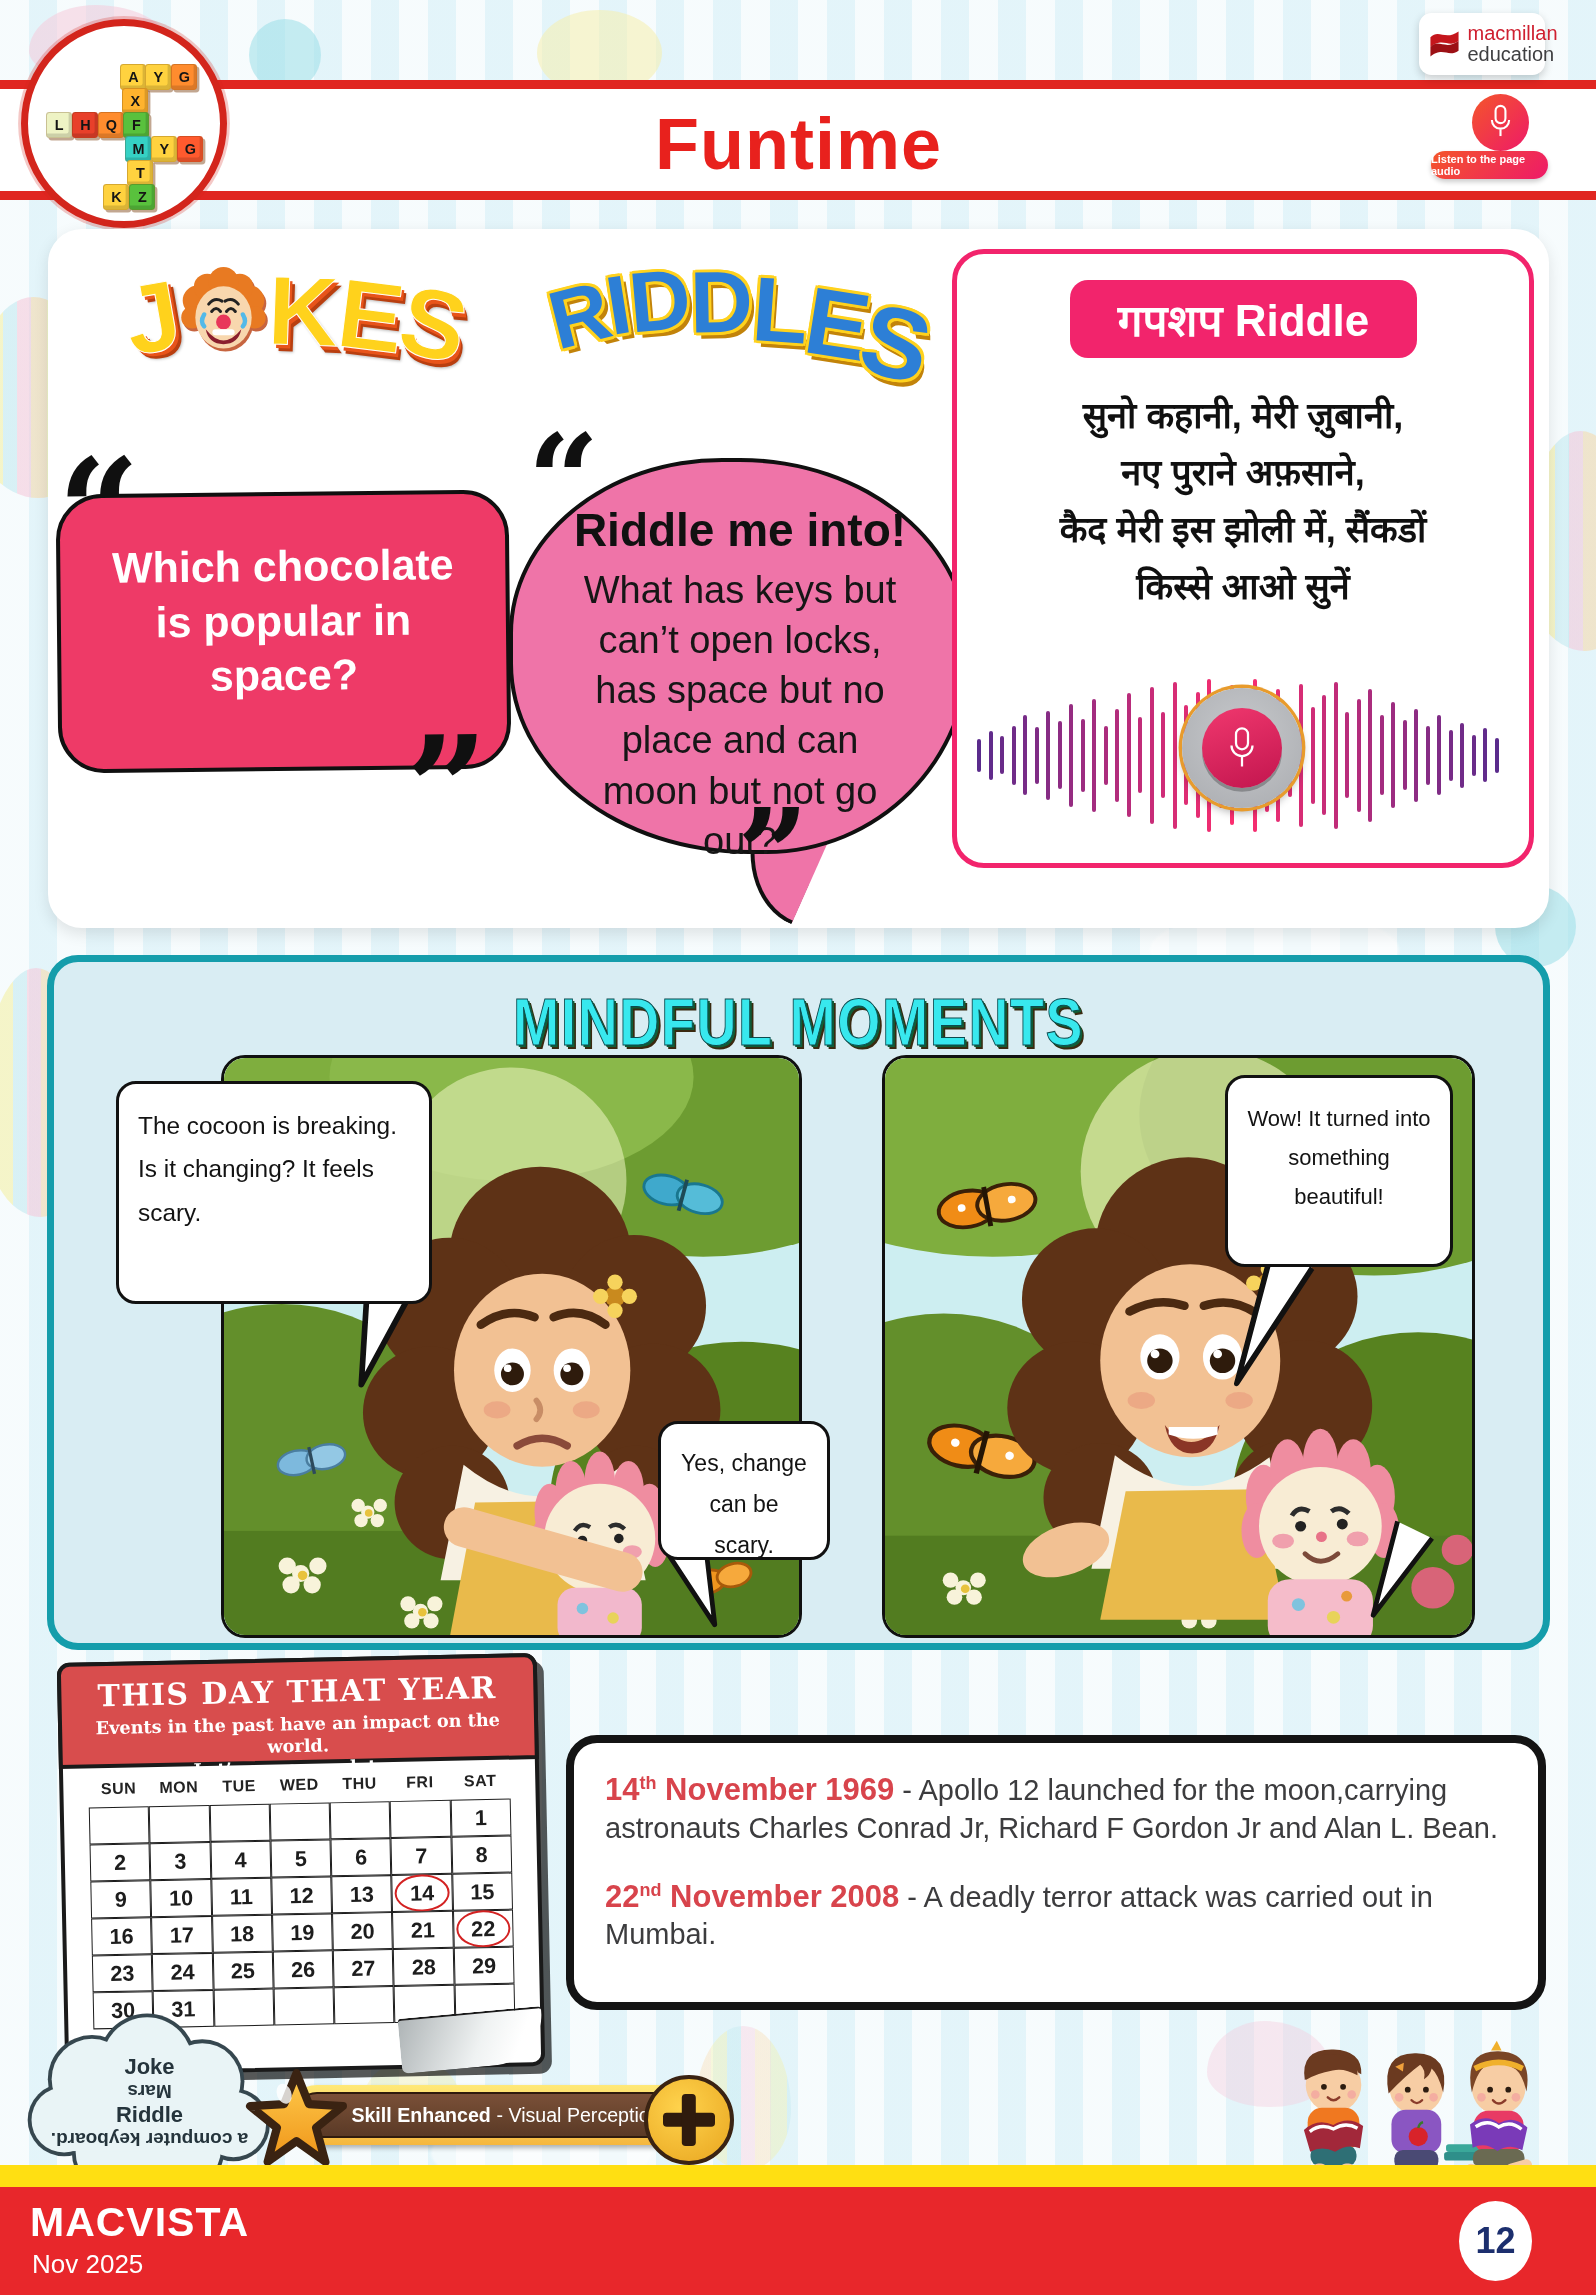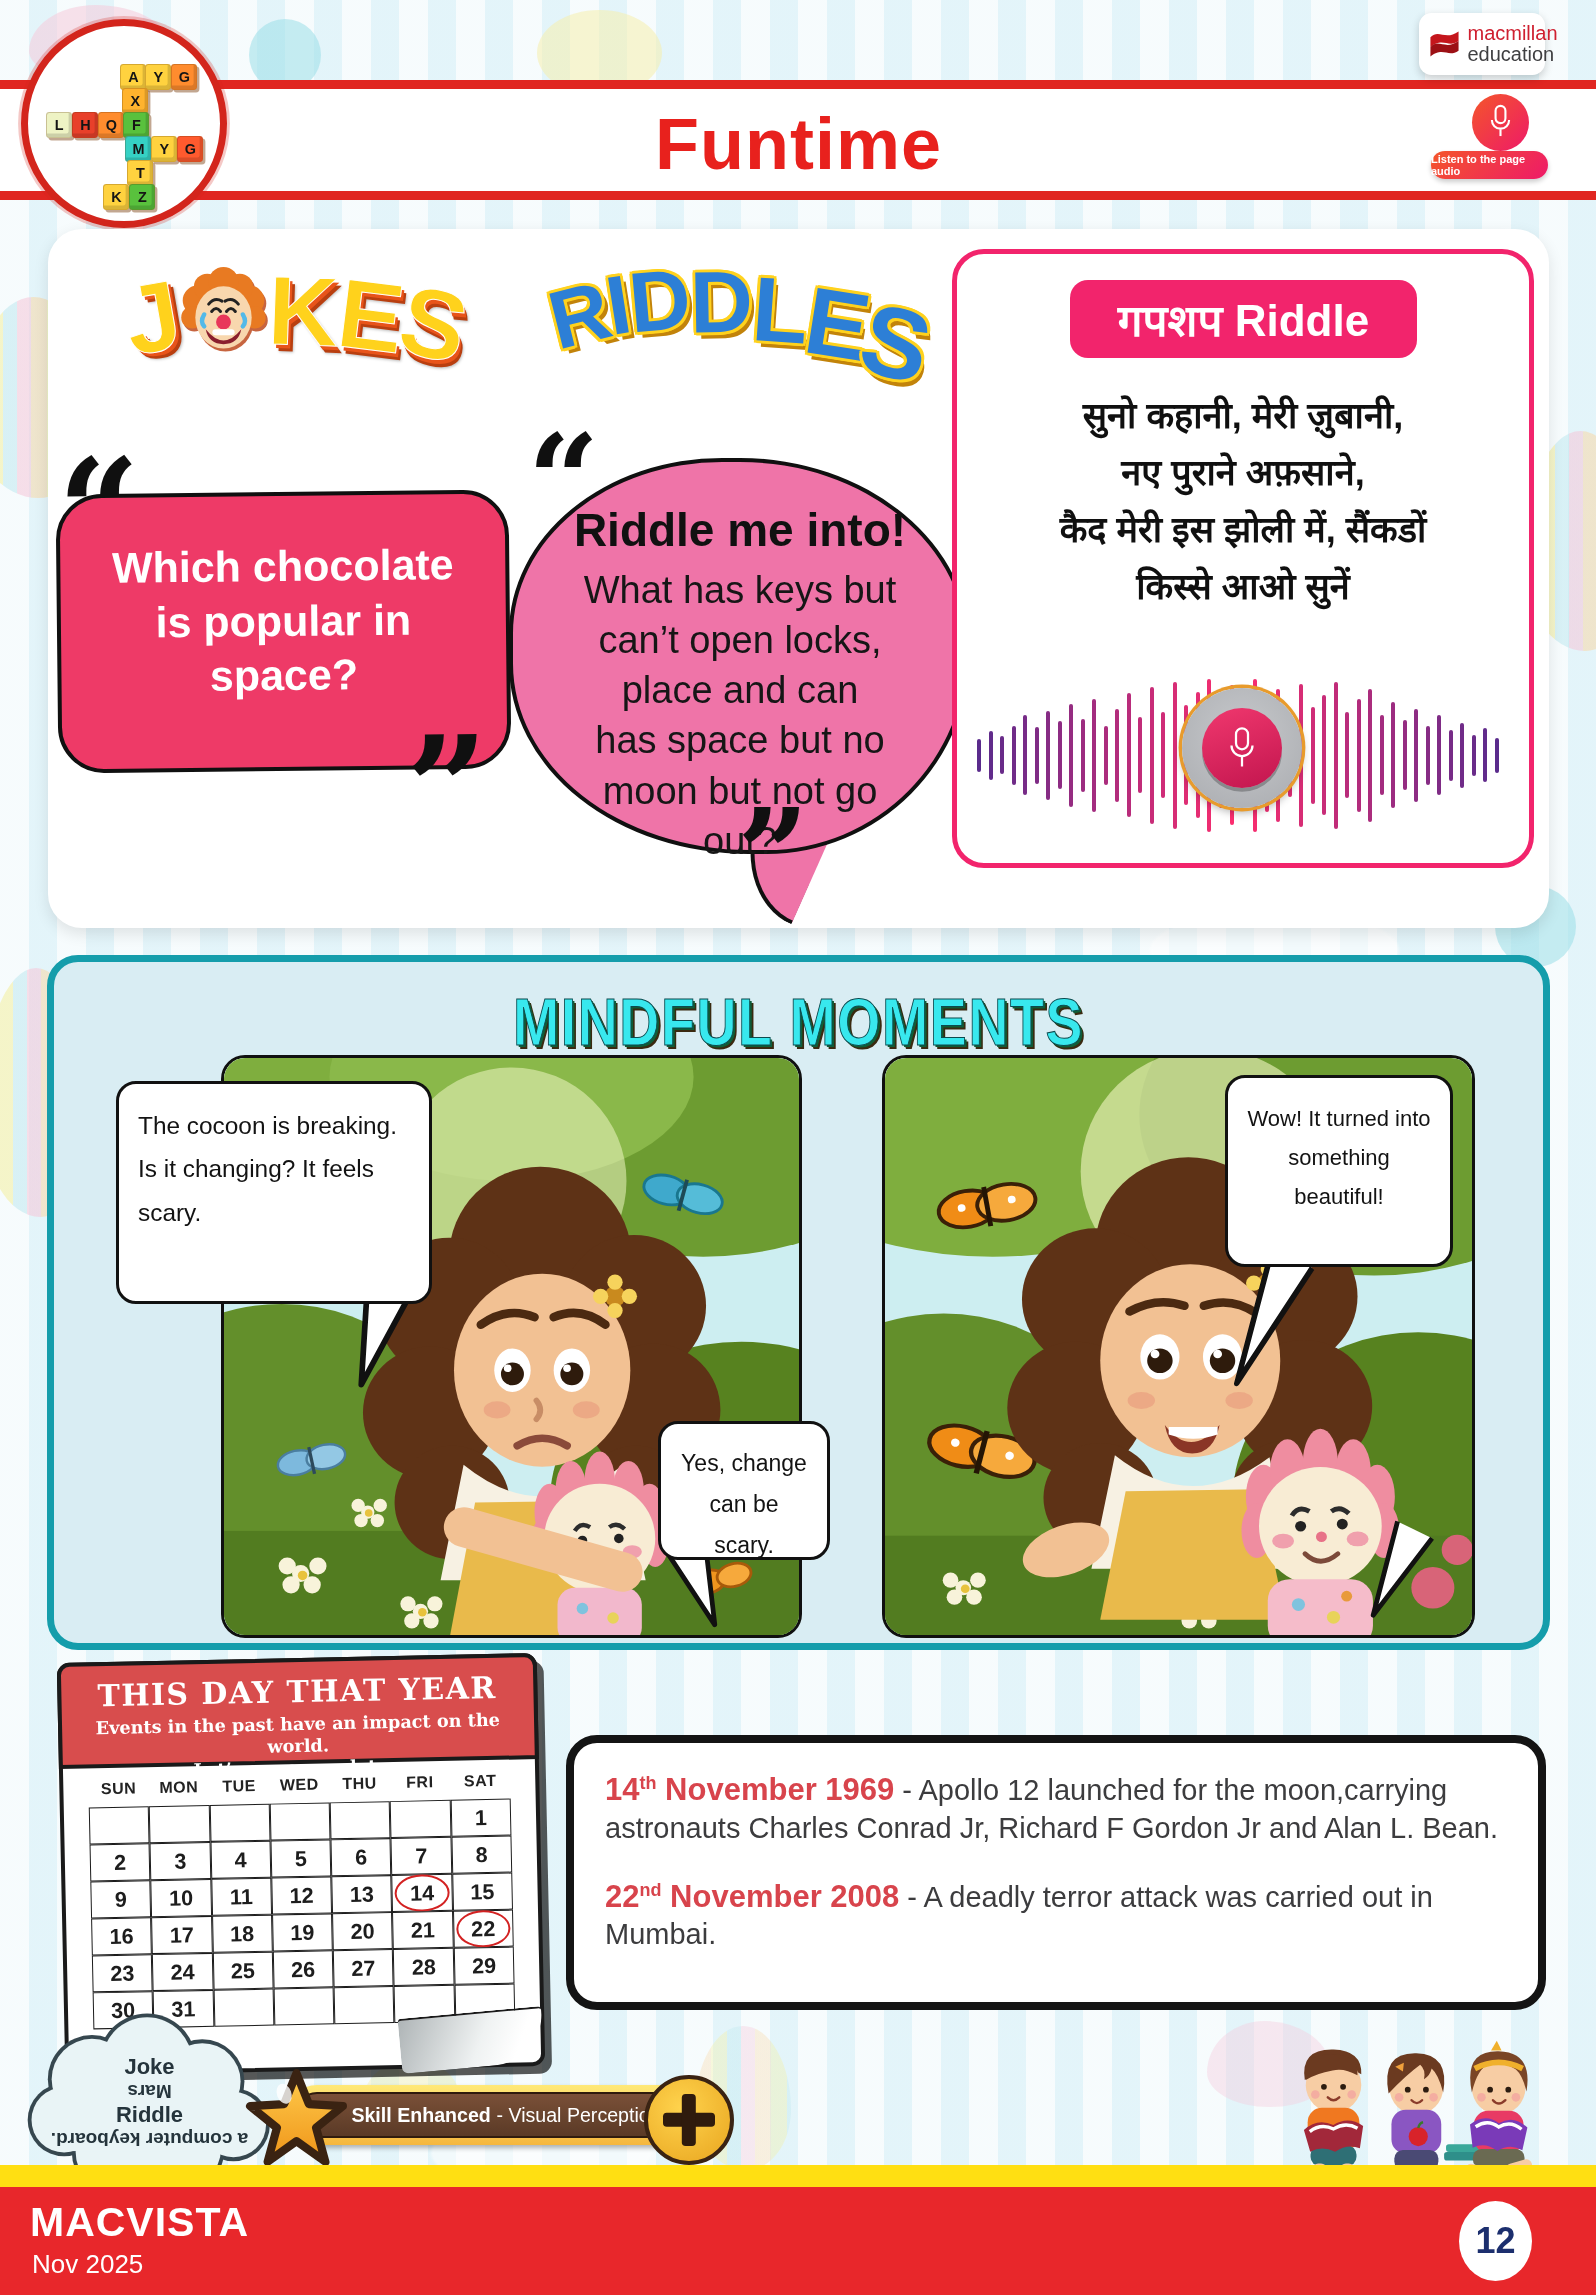--- a/index.html
+++ b/index.html
@@ -292,22 +292,22 @@
         <span class="lglyph">S</span>
       </div>
 
     <div class="abs" id="riddle-tail"></div>
     <div class="abs" id="riddle-bubble">
       <div class="bigq" id="rq-open">“</div>
       <div id="riddle-head">Riddle me into!</div>
       <div id="riddle-text">
           <div class="tline">What has keys but</div>
           <div class="tline">can’t open locks,</div>
+          <div class="tline">has space but no</div>
           <div class="tline">place and can</div>
-          <div class="tline">has space but no</div>
           <div class="tline">moon but not go</div>
           <div class="tline">out?</div>
         </div>
       <div class="bigq" id="rq-close">”</div>
     </div>
 
     <div class="abs" id="radio">
       <div id="radio-pill">गपशप Riddle</div>
       <div id="radio-verse">
           <div class="tline">सुनो कहानी, मेरी ज़ुबानी,</div>

